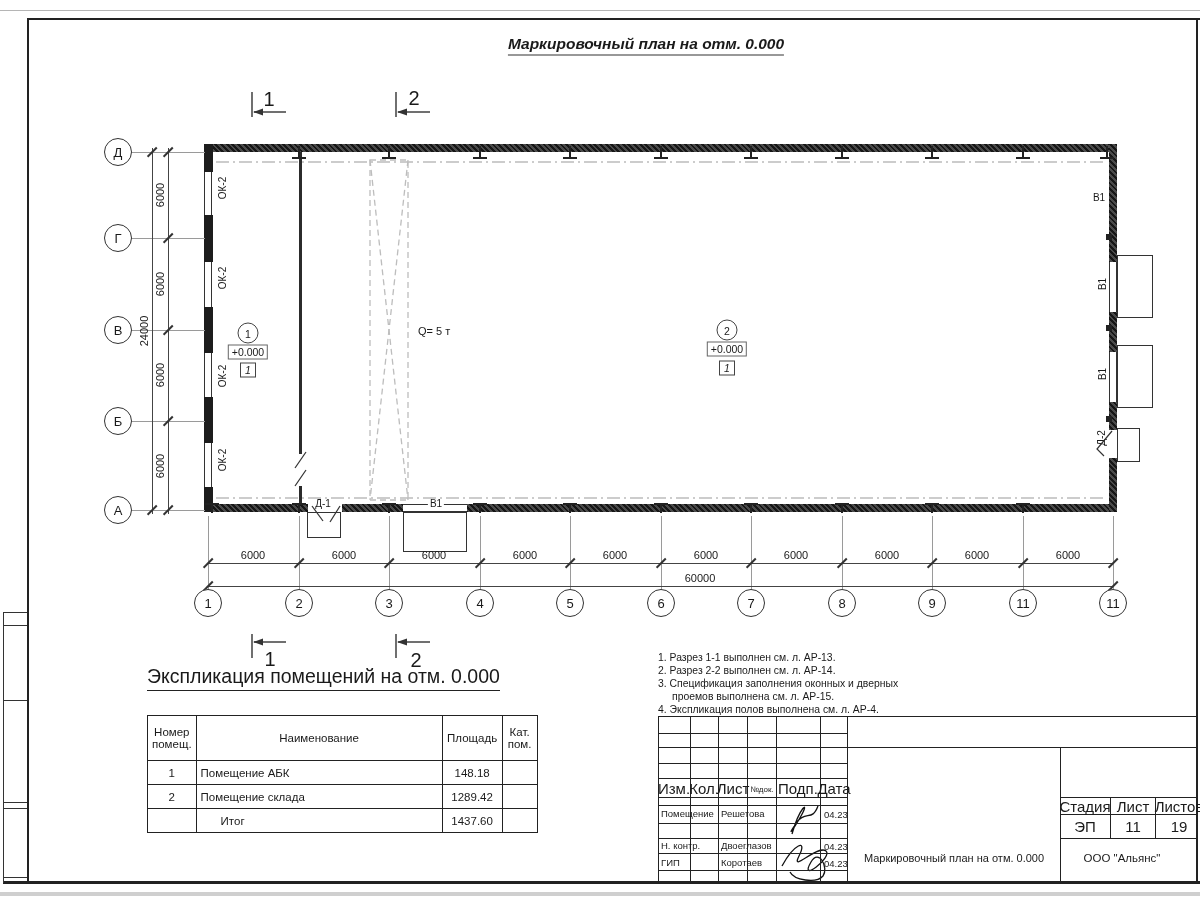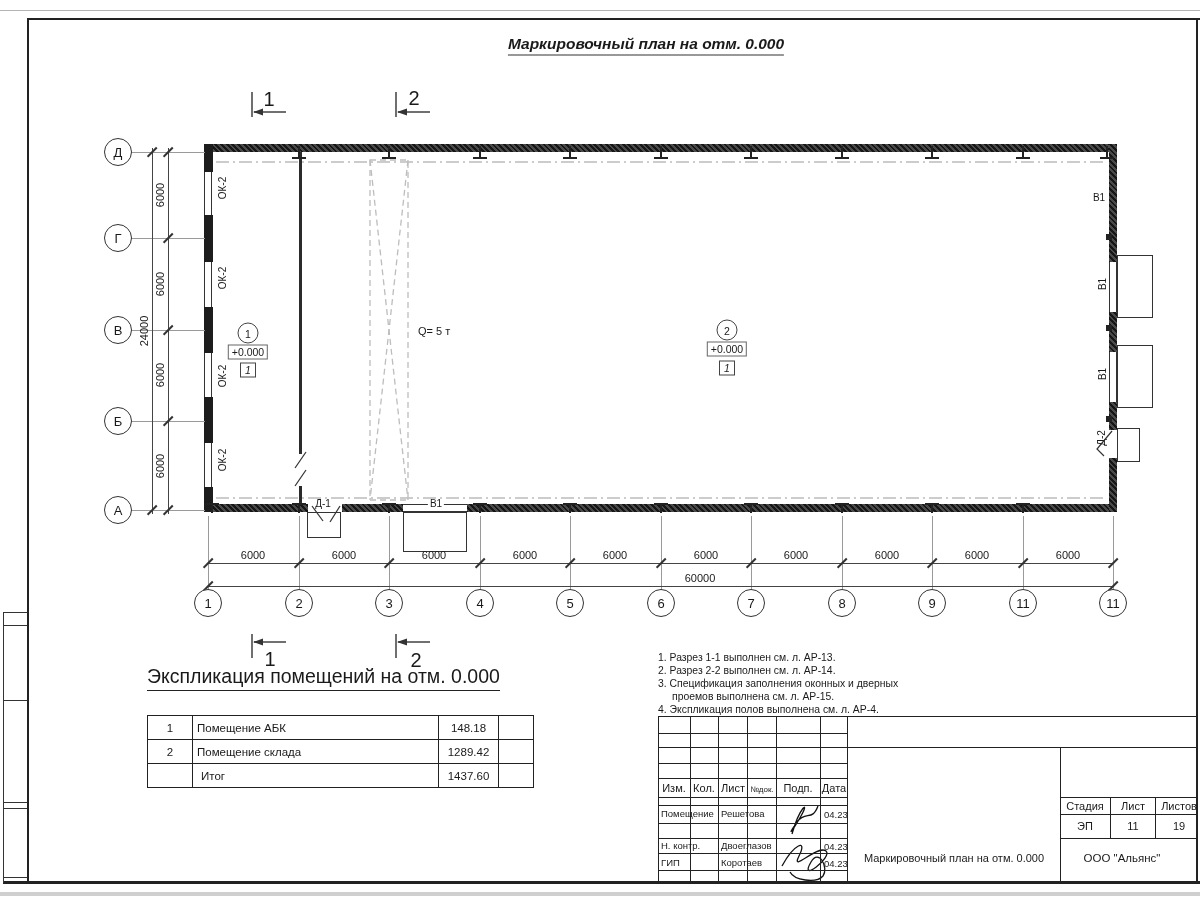--- a/index.html
+++ b/index.html
@@ -30,21 +30,21 @@
   .mark-circle{position:absolute;width:19px;height:19px;border:1px solid #444;border-radius:50%;
     background:#fff;display:flex;align-items:center;justify-content:center;font-size:10.5px;transform:translate(-50%,-50%);}
   .elev{position:absolute;border:1px solid #666;background:#fff;font-size:10.5px;padding:0 3px;
     transform:translate(-50%,-50%);line-height:13px;}
   .flr{position:absolute;border:1px solid #444;background:#fff;font-size:10.5px;font-style:italic;
     width:14px;text-align:center;transform:translate(-50%,-50%);line-height:13px;}
   table.expl{position:absolute;left:147px;top:715px;border-collapse:collapse;table-layout:fixed;}
   table.expl td,table.expl th{border:1.4px solid #222;font-weight:normal;font-size:11.5px;padding:1px 4px;background:#fff;}
   .stline{position:absolute;background:#222;}
   .sttext{position:absolute;font-size:9.5px;white-space:nowrap;}
-  .sthead{position:absolute;font-size:11px;white-space:nowrap;transform:translate(-50%,-50%);}
+  .sthead{position:absolute;font-size:15px;white-space:nowrap;transform:translate(-50%,-50%);}
   .note{position:absolute;font-size:10.4px;white-space:nowrap;}
 </style>
 </head>
 <body>
 
 <div class="abs" style="left:0;top:0;width:1200px;height:900px;background:#fff;">
 
   <div class="abs" style="left:0;top:10px;width:1200px;height:1px;background:#b5b5b5;"></div>
   <div class="abs" style="left:27px;top:18px;width:1173px;height:2px;background:#222;"></div>
   <div class="abs" style="left:27px;top:18px;width:2px;height:865px;background:#222;"></div>
@@ -283,35 +283,41 @@
   <div class="t" style="left:147px;top:665px;font-size:19.5px;border-bottom:1.2px solid #222;padding-bottom:2px;">Экспликация помещений на отм. 0.000</div>
 
   <table class="expl">
     <colgroup>
         <col style="width:45px">
         <col style="width:246px">
         <col style="width:60px">
         <col style="width:35px">
       </colgroup>
     <tbody>
+        <tr style="height:45px">
+      <th style="white-space:normal;">Номер помещ.</th>
+      <th>Наименование</th>
+      <th>Площадь</th>
+      <th style="white-space:normal;">Кат. пом.</th>
+    </tr>
     <tr style="height:24px">
       <td style="text-align:center">1</td>
       <td>Помещение АБК</td>
       <td style="text-align:center">148.18</td>
       <td></td>
     </tr>
     <tr style="height:24px">
       <td style="text-align:center">2</td>
       <td>Помещение склада</td>
       <td style="text-align:center">1289.42</td>
       <td></td>
     </tr>
     <tr style="height:24px">
       <td></td>
-      <td style="padding-left:8px">Итог</td>
+      <td style="padding-left:24px">Итог</td>
       <td style="text-align:center">1437.60</td>
       <td></td>
     </tr>
   </tbody>
     </table>
 
   <div class="note" style="left:658px;top:652px;">1. Разрез 1-1 выполнен см. л. АР-13.</div>
   <div class="note" style="left:658px;top:665px;">2. Разрез 2-2 выполнен см. л. АР-14.</div>
   <div class="note" style="left:658px;top:678px;">3. Спецификация заполнения оконных и дверных</div>
   <div class="note" style="left:672px;top:691px;">проемов выполнена см. л. АР-15.</div>

